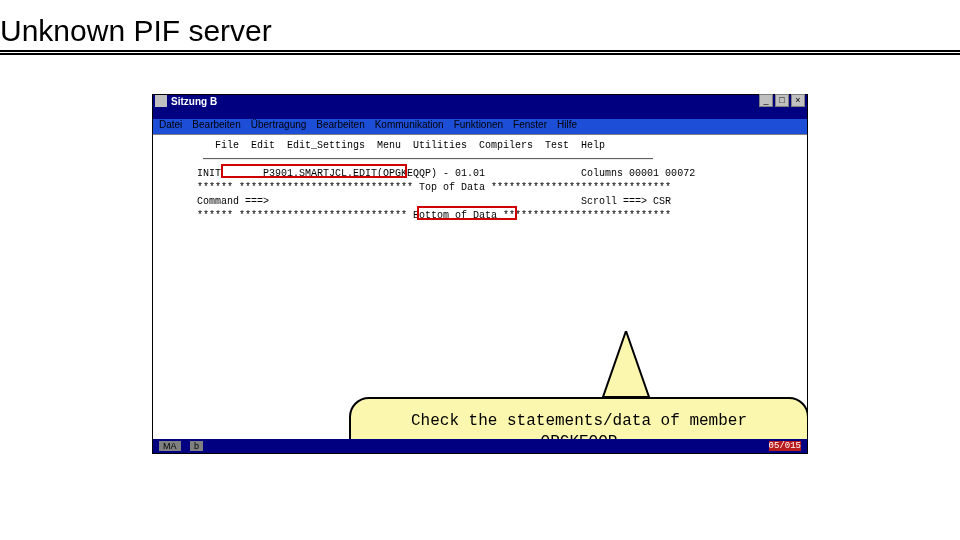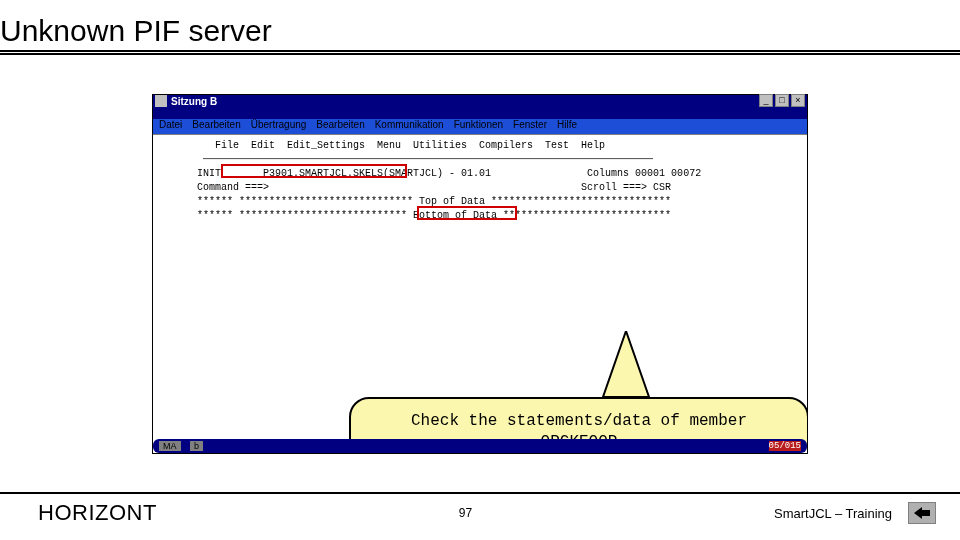--- a/index.html
+++ b/index.html
@@ -22,21 +22,21 @@
 
   .terminal { position: relative; background:#fff; height: calc(100% - 18px - 16px - 14px); padding: 4px 8px; font-family: "Courier New", monospace; font-size: 10px; color:#000; line-height: 14px; overflow: hidden; }
   .terminal .row { white-space: pre; margin-left: 36px; }
 
   .hl-box { position:absolute; border:2px solid #d00000; }
 
   .callout-wrap { position:absolute; left: 196px; top: 262px; width: 460px; }
   .callout { background:#fcf7ae; border:2px solid #000; border-radius: 20px; padding: 12px 25px; text-align:center; font-size: 16px; line-height: 1.3; }
   .pointer-svg { position:absolute; left: 252px; top: -66px; }
 
-  .win-statusbar { position:absolute; left:0; right:0; bottom:0; height:14px; background:#000080; display:flex; justify-content:space-between; align-items:center; padding:0 6px; color:#fff; font-size:9px; font-family: "Courier New", monospace; border-radius: 6px; }
+  .win-statusbar { position:absolute; left:0; right:0; bottom:0; height:14px; background:#000080; display:flex; justify-content:space-between; align-items:center; padding:0 6px; color:#fff; font-size:9px; font-family: "Courier New", monospace; }
   .status-seg { background:#b91c1c; color:#fff; }
   .status-chip { background:#808080; color:#000; padding:0 4px; margin-right:4px; font-family: Tahoma, Arial, sans-serif; }
 
   .footer { position:absolute; left:0; right:0; bottom:0; height:48px; }
   .foot-hr { border-top: 2px solid #000; }
   .foot-bar { display:flex; justify-content:space-between; align-items:center; padding: 6px 24px 6px 38px; }
   .foot-left { font-size: 22px; letter-spacing: 0.5px; }
   .foot-center { font-size: 12px; }
   .foot-right { display:flex; align-items:center; gap:16px; font-size:13px; }
   .nav-back { width:28px; height:22px; background:#b0b0b0; border:1px solid #808080; display:flex; align-items:center; justify-content:center; }
@@ -69,23 +69,23 @@
       <span class="win-menuitem">Bearbeiten</span>
       <span class="win-menuitem">Kommunikation</span>
       <span class="win-menuitem">Funktionen</span>
       <span class="win-menuitem">Fenster</span>
       <span class="win-menuitem">Hilfe</span>
     </div>
 
     <div class="terminal">
       <div class="row">   File  Edit  Edit_Settings  Menu  Utilities  Compilers  Test  Help</div>
       <div class="row"> ───────────────────────────────────────────────────────────────────────────</div>
-      <div class="row"><span>INIT</span>       <span>P3901.SMARTJCL.SKELS(SMARTJCL)</span> <span>- 01.01</span>                <span>Columns 00001 00072</span></div>
+      <div class="row"><span>INIT</span>       <span>P3901.SMARTJCL.EDIT(OPGKEQQP)</span> <span>- 01.01</span>                <span>Columns 00001 00072</span></div>
+      <div class="row">****** ***************************** Top of Data ******************************</div>
       <div class="row"><span>Command ===&gt;</span>                                                    <span>Scroll ===&gt; CSR</span></div>
-      <div class="row">****** ***************************** Top of Data ******************************</div>
       <div class="row">****** **************************** Bottom of Data ****************************</div>
 
       <div class="hl-box" style="left:68px; top:29px; width:186px; height:14px;"></div>
       <div class="hl-box" style="left:264px; top:71px; width:100px; height:14px;"></div>
 
       <div class="callout-wrap">
         <svg class="pointer-svg" width="50" height="70">
           <polygon points="25,0 2,66 48,66" fill="#fcf7ae" stroke="#000" stroke-width="2"></polygon>
         </svg>
         <div class="callout">
@@ -97,28 +97,13 @@
 
     <div class="win-statusbar">
       <div>
         <span class="status-chip">MA</span>
         <span class="status-chip">b</span>
       </div>
       <div class="status-seg">05/015</div>
     </div>
   </div>
 
-  <div class="footer">
-    <div class="foot-hr"></div>
-    <div class="foot-bar">
-      <div class="foot-left">HORIZONT</div>
-      <div class="foot-center">97</div>
-      <div class="foot-right">
-        <span>SmartJCL – Training</span>
-        <div class="nav-back">
-          <svg width="16" height="12" viewBox="0 0 16 12">
-            <polygon points="0,6 8,0 8,3 16,3 16,9 8,9 8,12" fill="#000"></polygon>
-          </svg>
-        </div>
-      </div>
-    </div>
-  </div>
 </div>
 
 </body></html>

